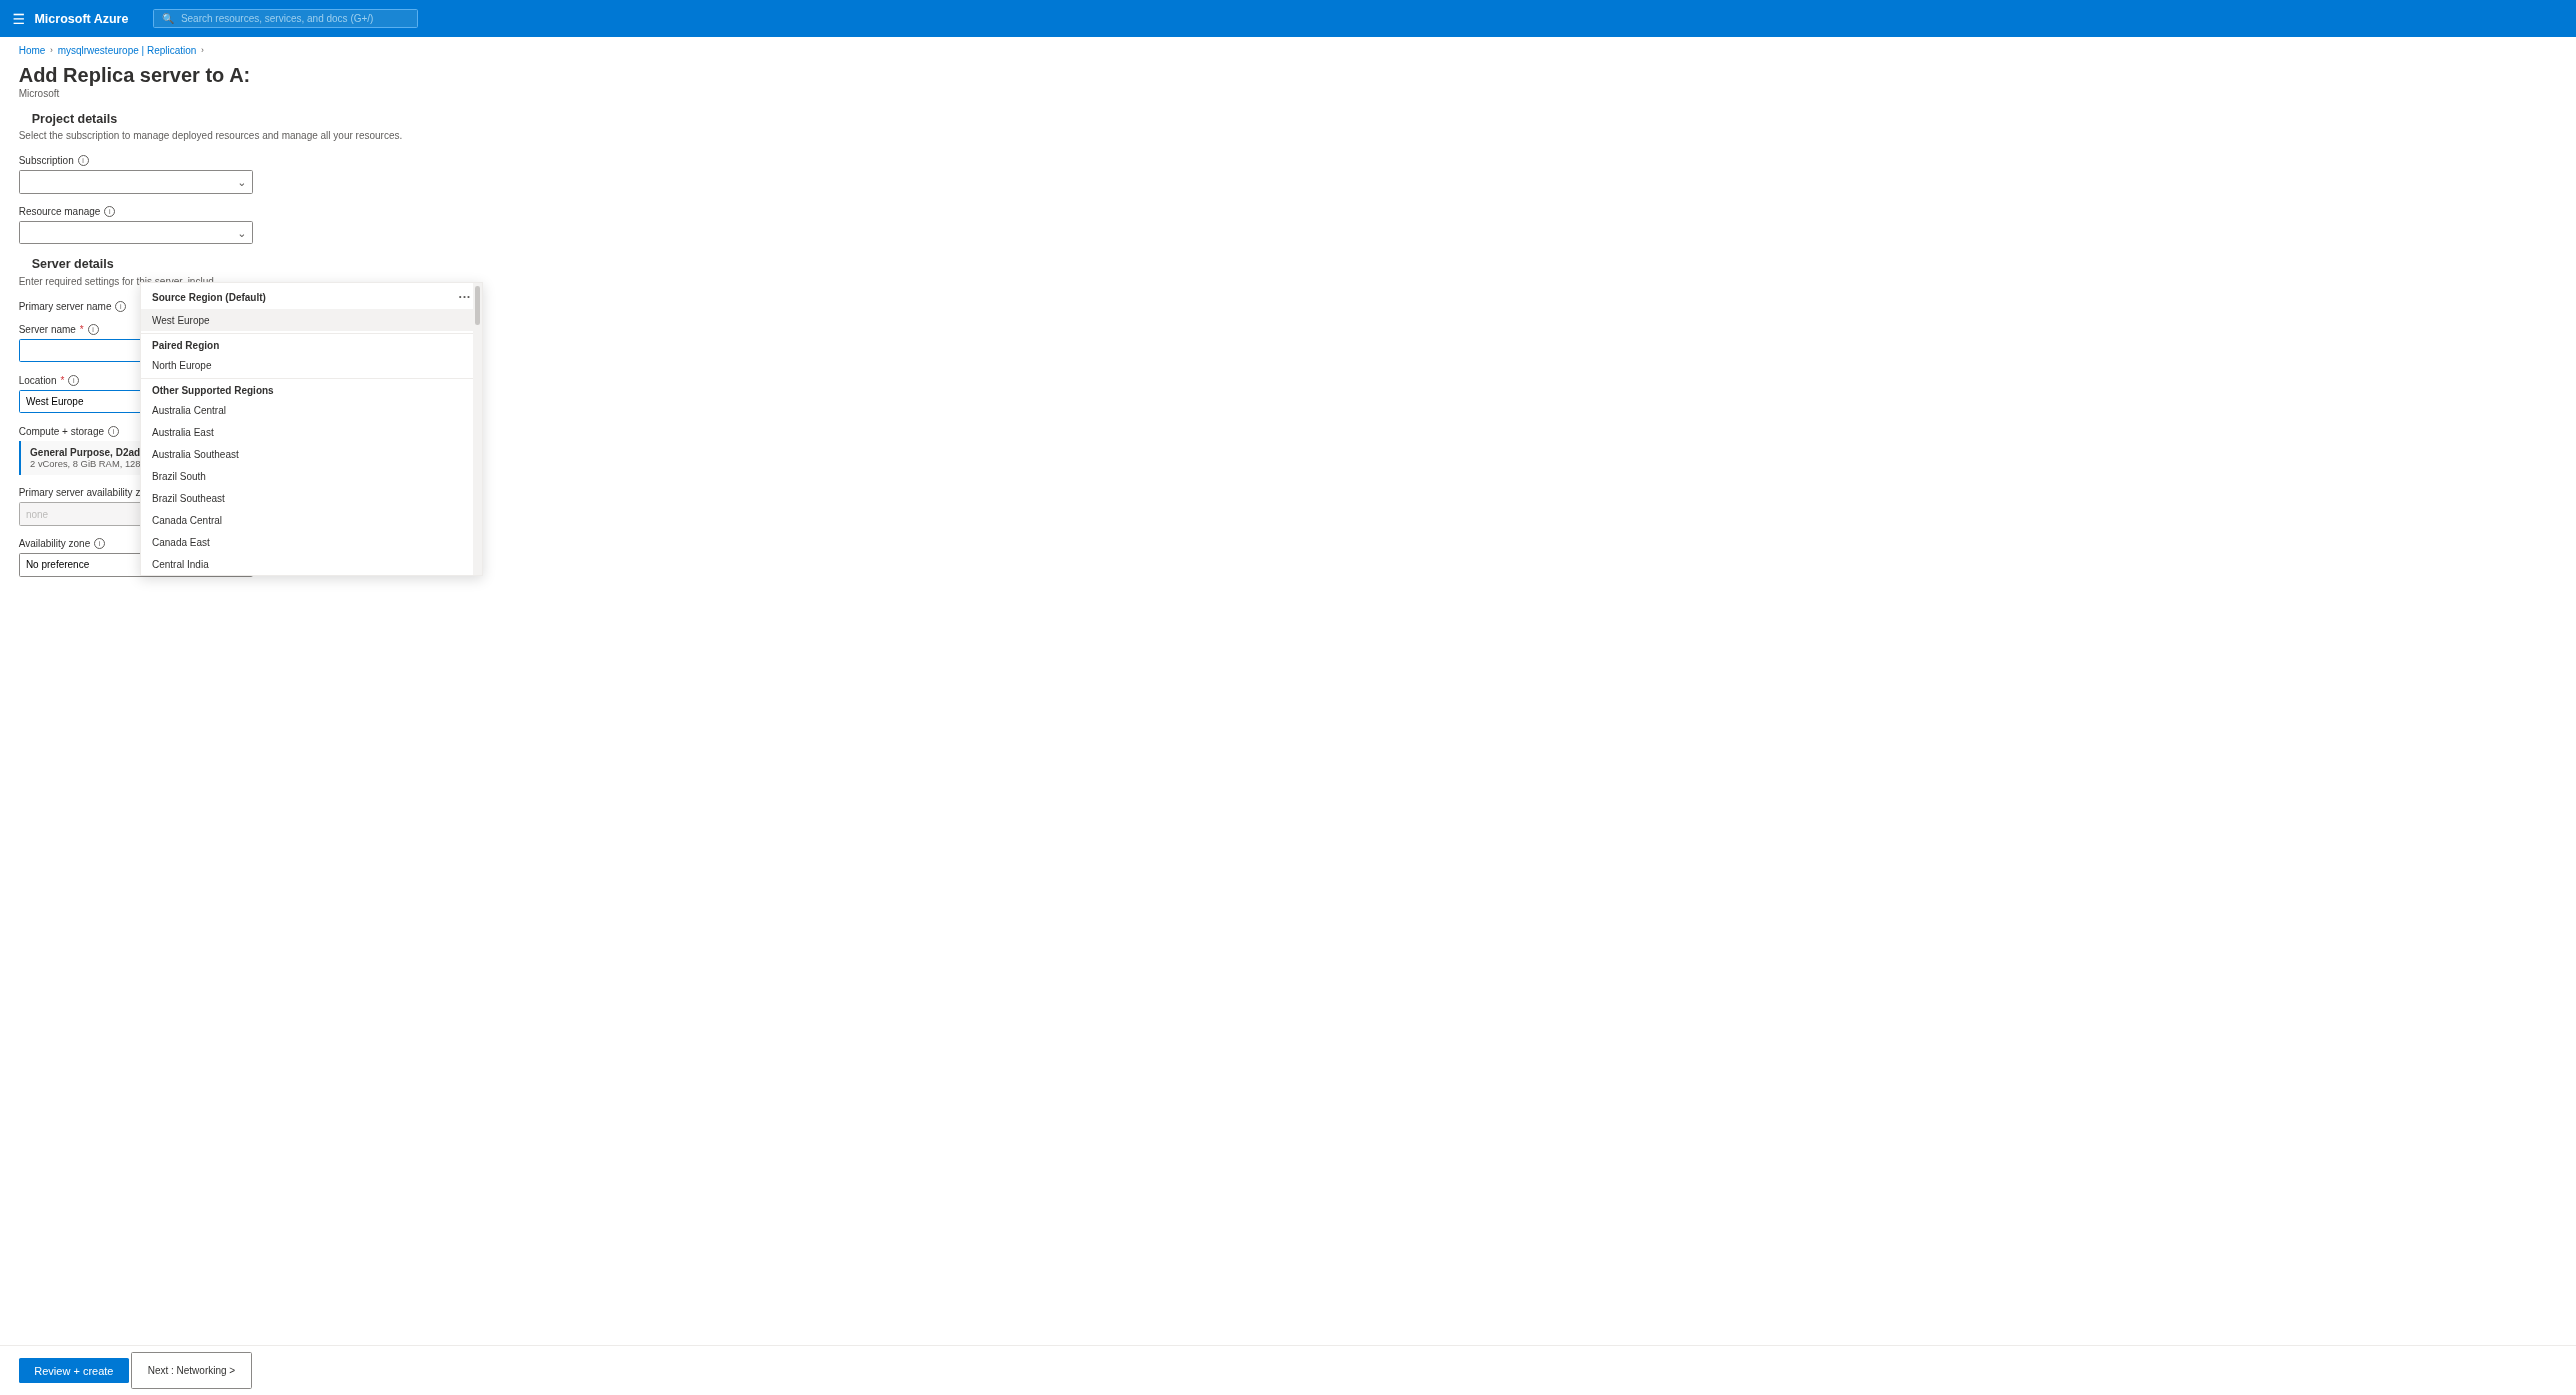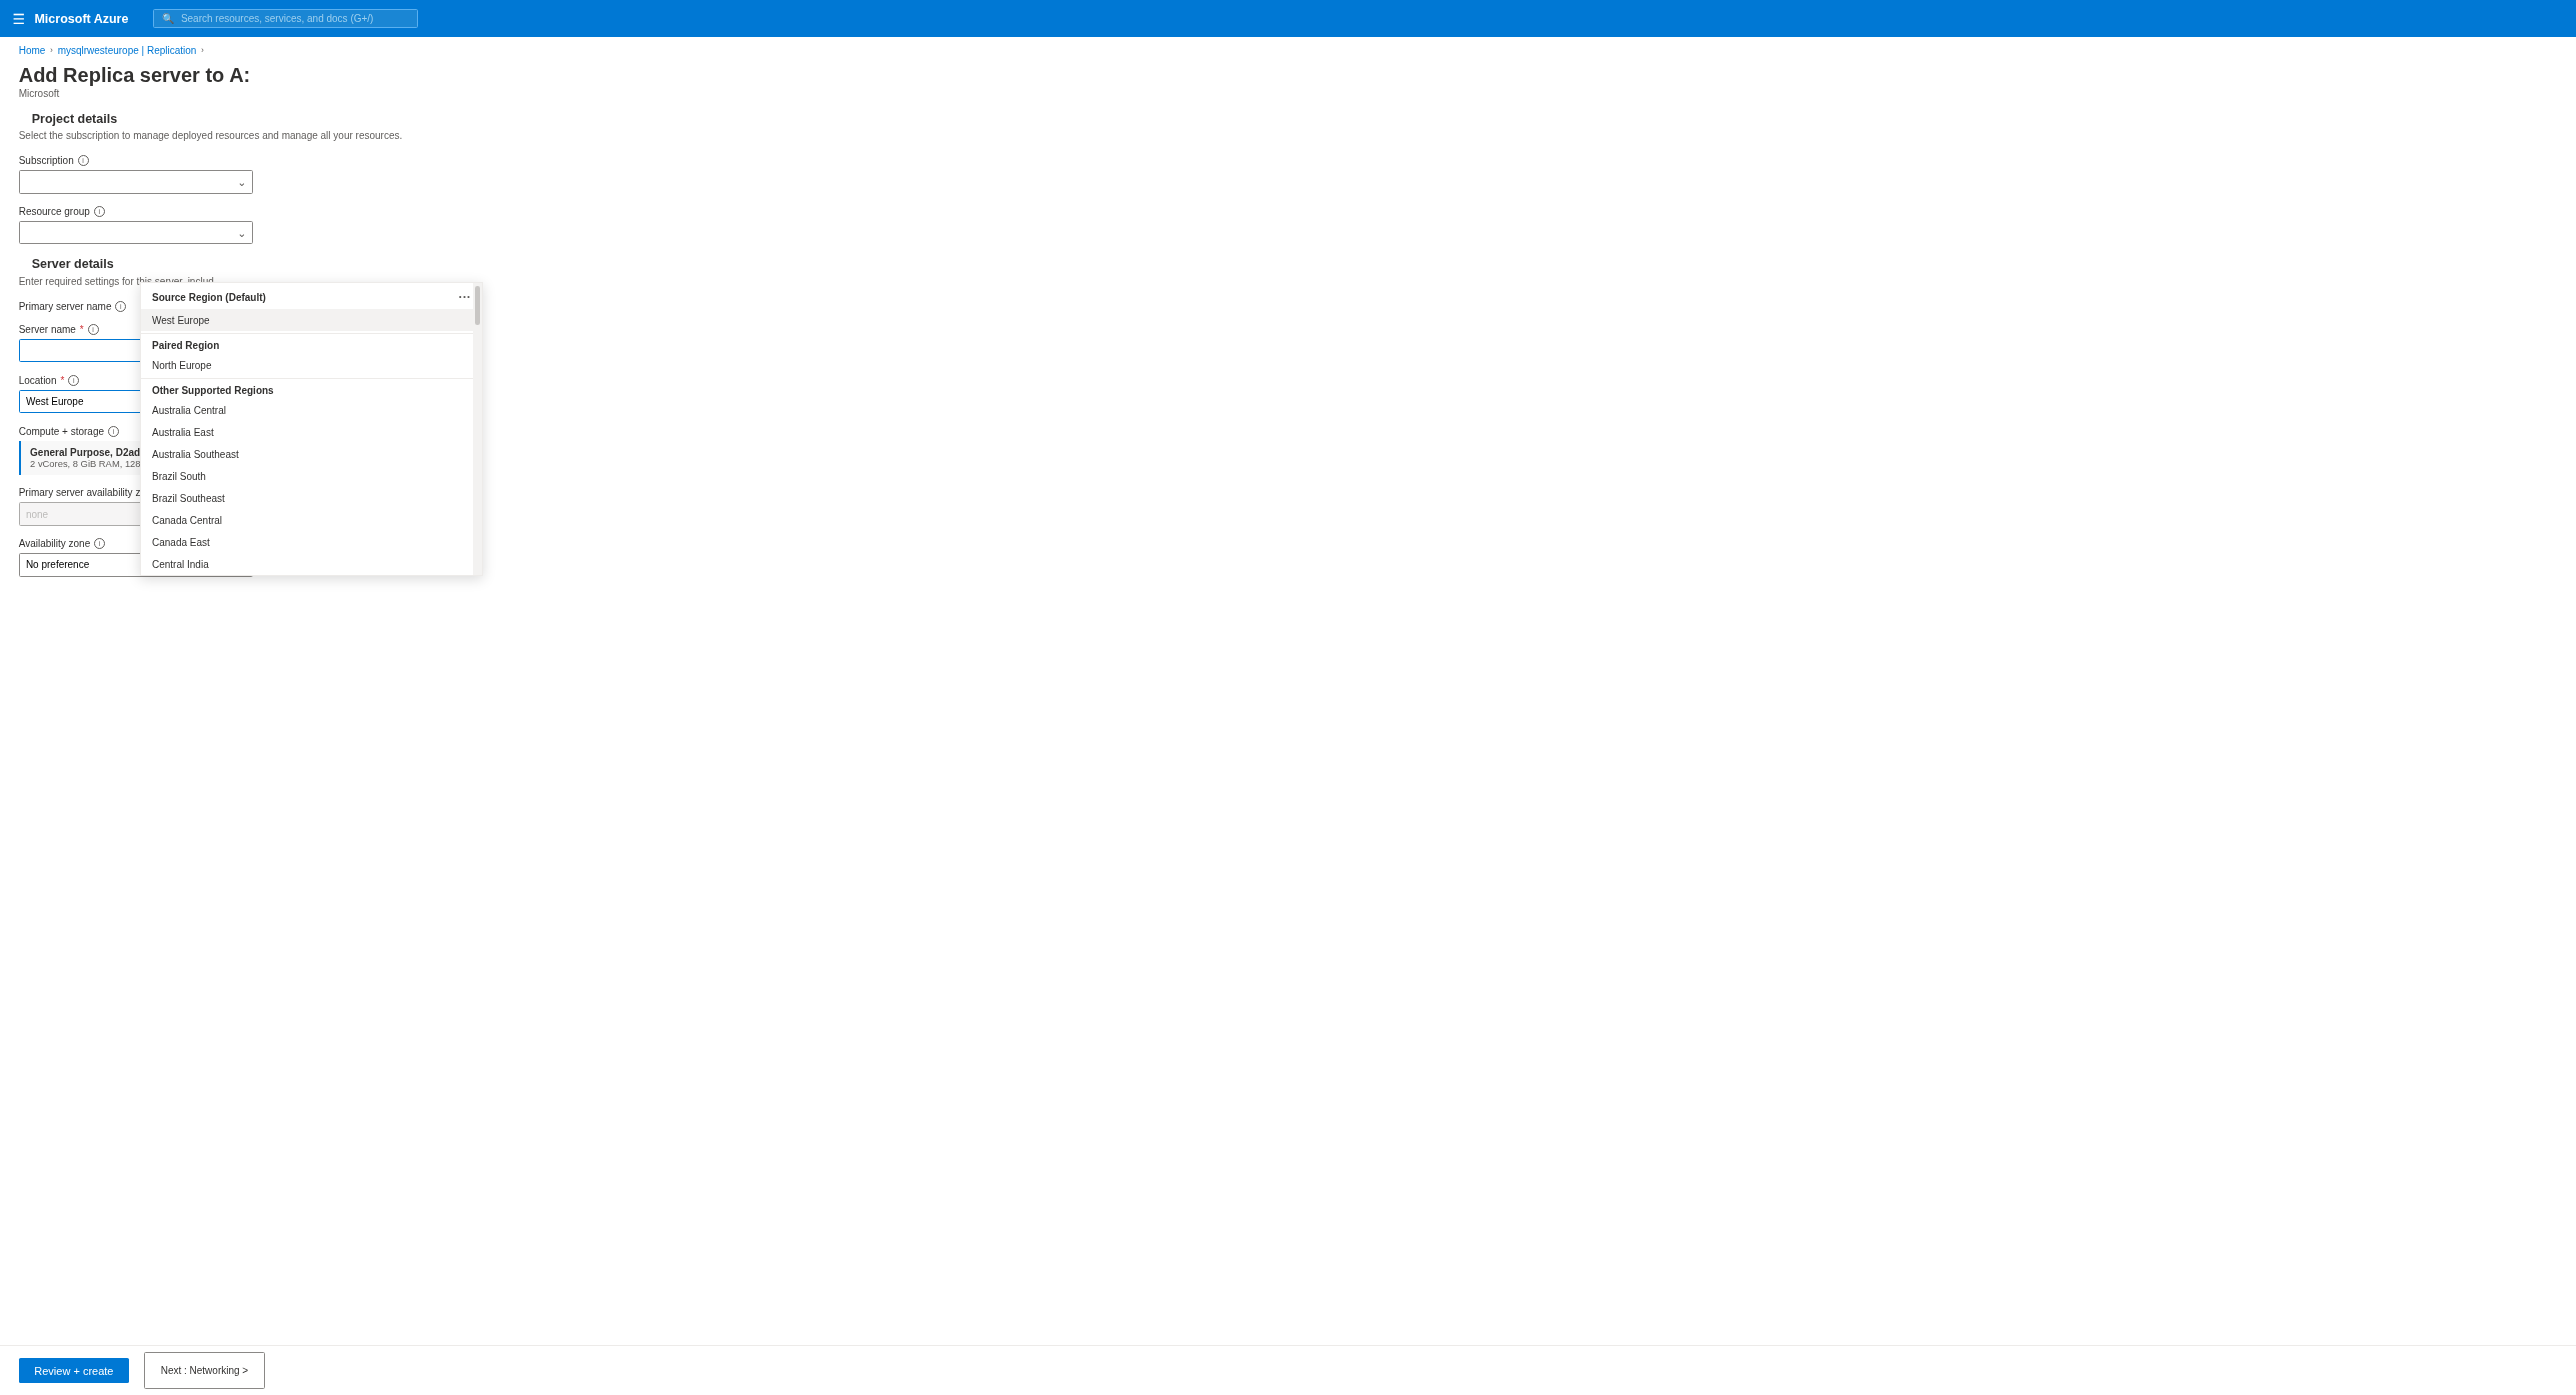--- a/index.html
+++ b/index.html
@@ -196,21 +196,21 @@
       position: fixed;
       bottom: 0;
       left: 0;
       right: 0;
       height: 50px;
       background: #fff;
       border-top: 0.8px solid #edebe9;
       display: flex;
       align-items: center;
       padding: 0 18.7px;
-      gap: 15px;
+      gap: 2px;
     }
     .btn-primary {
       background: #0078d4;
       color: #fff;
       border: none;
       border-radius: 1.6px;
       padding: 4.7px 15.6px;
       font-size: 11px;
       cursor: pointer;
       height: 25px;
@@ -265,21 +265,21 @@
           <span class="info-icon">i</span>
         </div>
         <div class="select-wrapper">
           <select></select>
           <span class="chevron">⌄</span>
         </div>
       </div>
 
       <div class="form-group">
         <div class="form-label">
-          <span>Resource group</span>
+          <span>Resource manage</span>
           <span class="info-icon">i</span>
         </div>
         <div class="select-wrapper">
           <select></select>
           <span class="chevron">⌄</span>
         </div>
       </div>
     </div>
 
     <div class="form-group">

